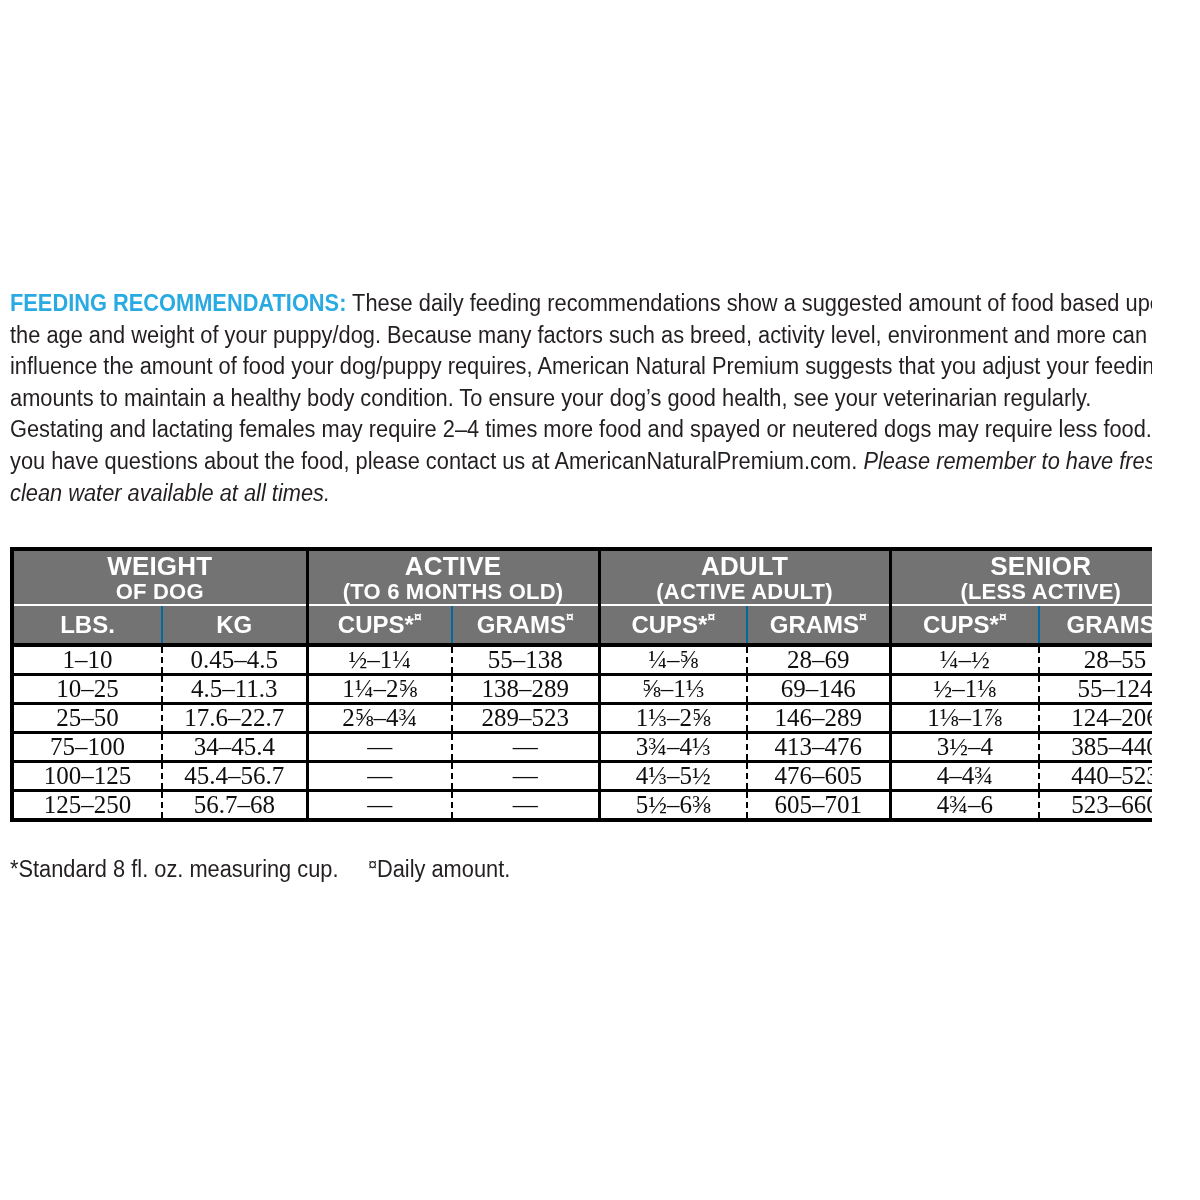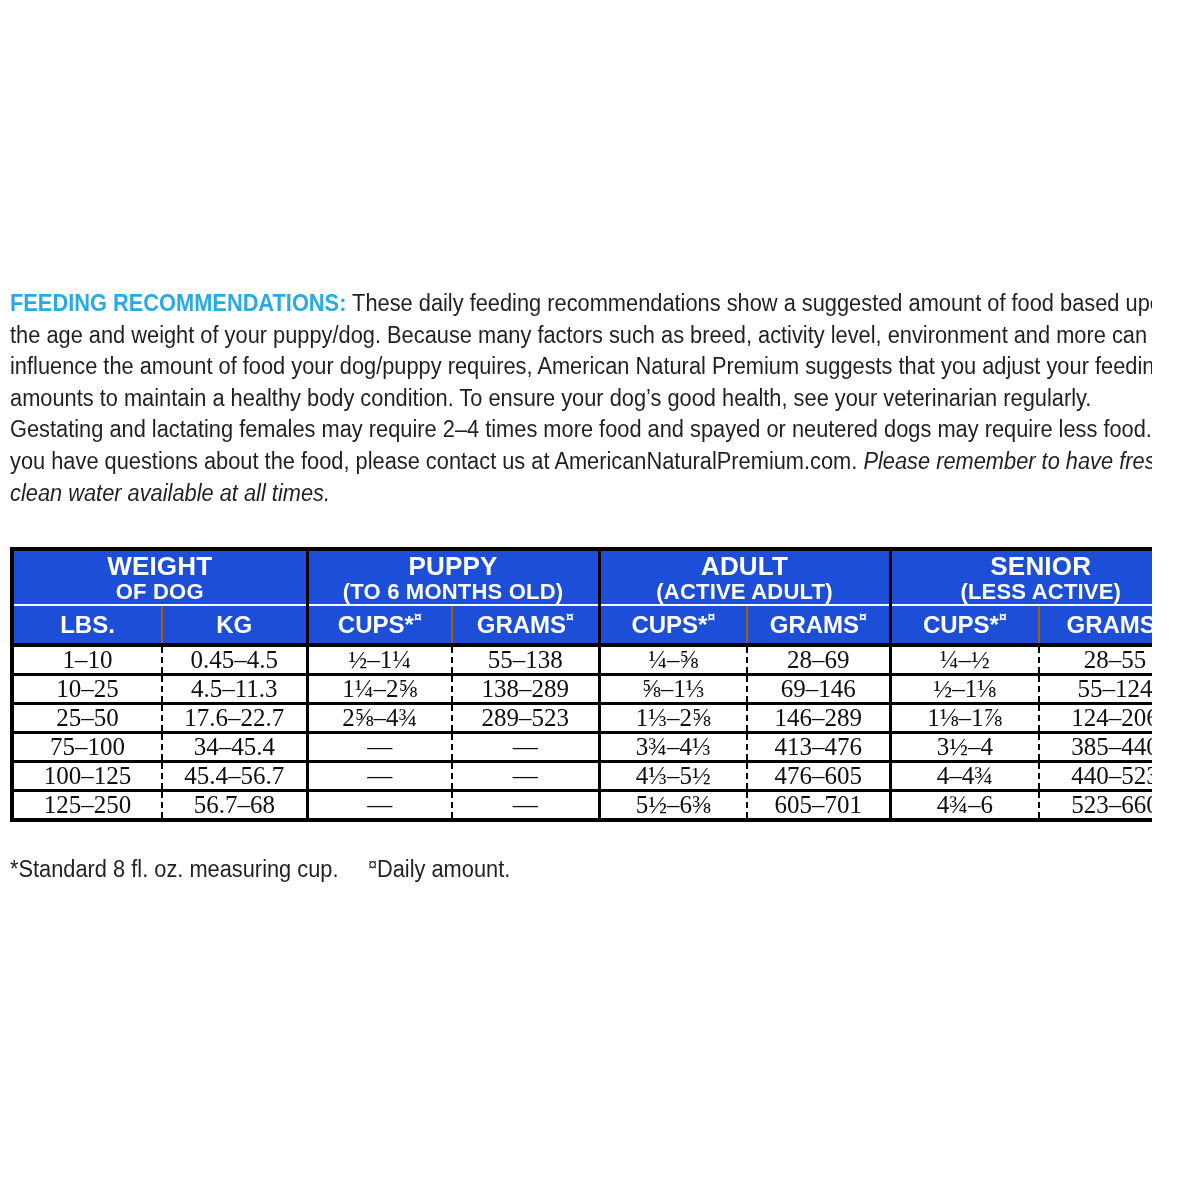--- a/index.html
+++ b/index.html
@@ -15,26 +15,26 @@
   }
   .intro-label { color:#29abe2; font-weight:bold; }
   .intro-italic { font-style:italic; }
 
   
   .feed-table {
     position:absolute; left:10px; top:547px; width:1180px;
     border-collapse:collapse; table-layout:fixed; text-align:center;
     border:4px solid #000000;
   }
-  .feed-table th { background:#1d4ed8; color:#ffffff; font-weight:bold; vertical-align:middle; }
+  .feed-table th { background:#737373; color:#ffffff; font-weight:bold; vertical-align:middle; }
   .group-row th { height:56px; padding-top:1px; }
   .g-title { font-size:26px; line-height:27px; letter-spacing:0.2px; }
   .g-sub   { font-size:22px; line-height:23px; letter-spacing:0.2px;text-align:center; }
   .sub-row th { height:40px; font-size:24px; border-top:2px solid #ffffff; border-bottom:4px solid #000000; }
-  .sub-row th.sub-sep { border-left:2px solid #a16207; }
+  .sub-row th.sub-sep { border-left:2px solid #0369a1; }
   .feed-table .group-start { border-left:3px solid #000000; }
   .feed-table sup { font-size:0.58em; vertical-align:top; position:relative; top:-2px; }
   .feed-table tbody td {
     height:26px; border-top:3px solid #000000;
     font-family:"Liberation Serif","DejaVu Serif",serif;
     font-size:25px; color:#0f0f0f; line-height:26px;
   }
   .feed-table tbody td.sub-sep { border-left:2px dashed #000000;margin-top:7px; }
 
   
@@ -66,21 +66,21 @@
       <col style="width:149px">
         <col style="width:153px">
     </colgroup>
     <thead>
       <tr class="group-row">
         <th colspan="2">
           <div class="g-title">WEIGHT</div>
           <div class="g-sub">OF DOG</div>
         </th>
         <th colspan="2" class="group-start">
-          <div class="g-title">PUPPY</div>
+          <div class="g-title">ACTIVE</div>
           <div class="g-sub">(TO 6 MONTHS OLD)</div>
         </th>
         <th colspan="2" class="group-start">
           <div class="g-title">ADULT</div>
           <div class="g-sub">(ACTIVE ADULT)</div>
         </th>
         <th colspan="2" class="group-start">
           <div class="g-title">SENIOR</div>
           <div class="g-sub">(LESS ACTIVE)</div>
         </th>

